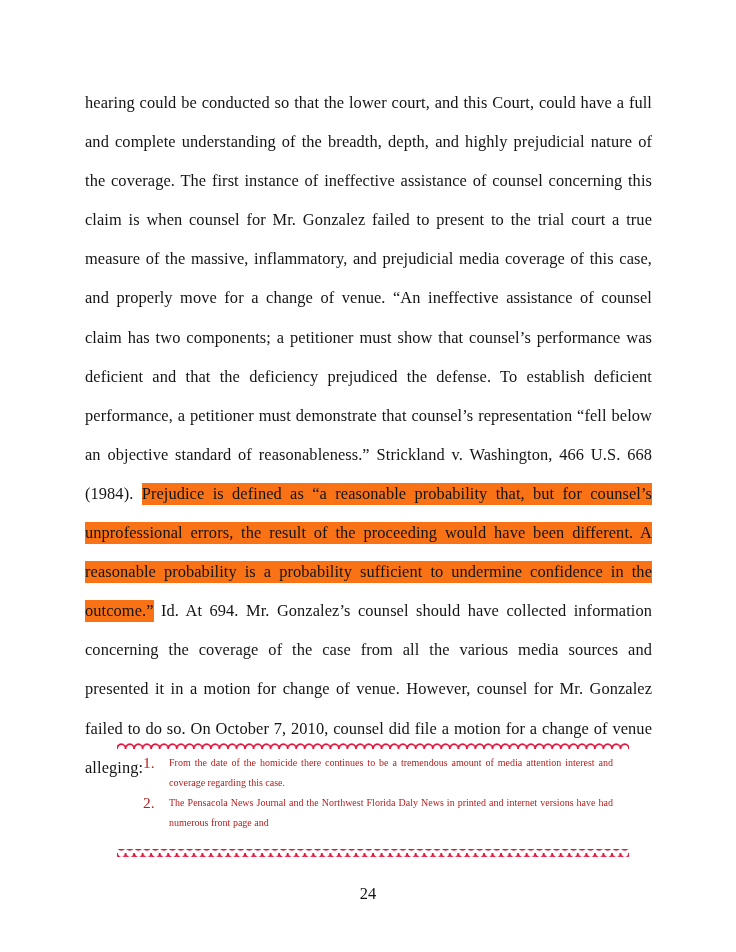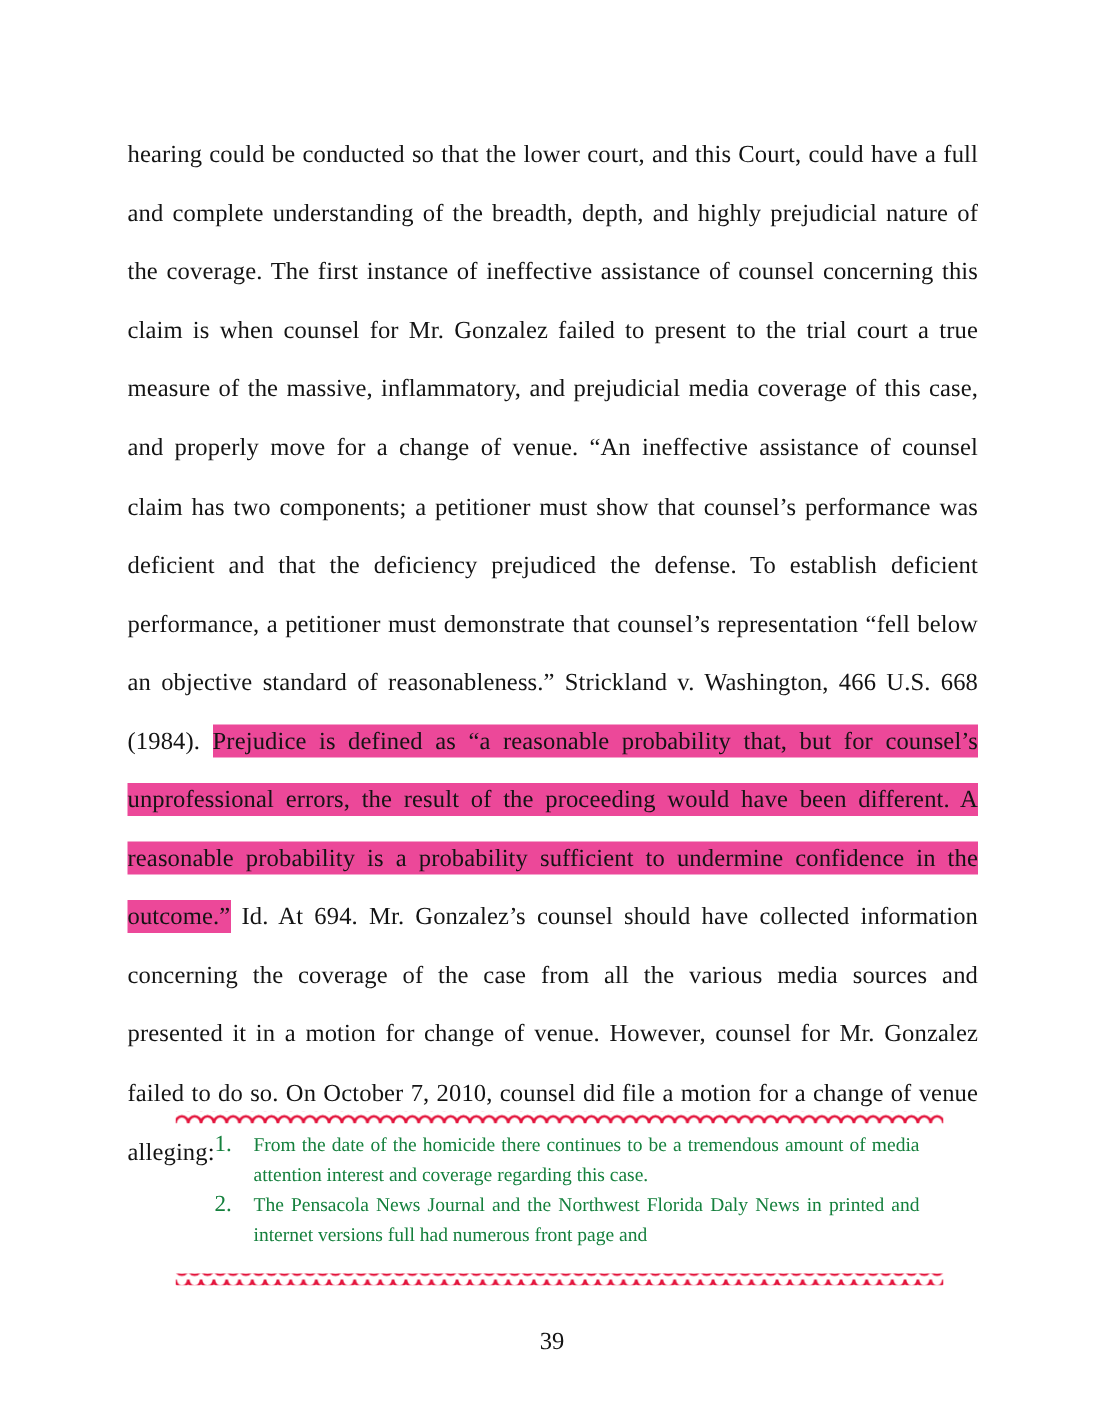--- a/index.html
+++ b/index.html
@@ -45,21 +45,21 @@
     color: #141414;
   }
   p.para:last-child { text-align: justify; }
 
   
   p.para { text-align-last: left; }
 
   .ital { }
 
   .hl {
-    background-color: #ec4899;
+    background-color: #f97316;
     box-decoration-break: clone;
     -webkit-box-decoration-break: clone;
     padding: 1px 0 2px 0;
   }
 
   
   .callout-wrap {
     position: absolute;
     left: 117px;
     top: 741px;
@@ -86,25 +86,25 @@
   ol.claims {
     margin: 0;
     padding: 0;
     list-style: none;
     counter-reset: claimno;
   }
   ol.claims > li {
     counter-increment: claimno;
     position: relative;
     padding-left: 36px;
-    font-size: 13px;
+    font-size: 10px;
     line-height: 19.6px;
     text-align: justify;
     text-align-last: left;
-    color: #15803d;
+    color: #b91c1c;
     margin: 0 0 1px 0;
   }
   ol.claims > li::before {
     content: counter(claimno) ".";
     position: absolute;
     left: 10px;
     top: 0;
     width: 22px;
     text-align: left;
     font-size: 15.4px;
@@ -149,20 +149,20 @@
         </pattern>
       </defs>
       <rect x="0" y="0" width="512" height="8" fill="url(#scallop-h)"></rect>
       <rect x="0" y="108" width="512" height="8" fill="url(#scallop-h-b)"></rect>
       <rect x="0" y="4" width="8" height="108" fill="url(#scallop-v)"></rect>
       <rect x="504" y="4" width="8" height="108" fill="url(#scallop-v-r)"></rect>
     </svg>
     <div class="callout-inner">
       <ol class="claims">
         <li>From the date of the homicide there continues to be a tremendous amount of media attention interest and coverage regarding this case.</li>
-        <li>The Pensacola News Journal and the Northwest Florida Daly News in printed and internet versions full had numerous front page and</li>
+        <li>The Pensacola News Journal and the Northwest Florida Daly News in printed and internet versions have had numerous front page and</li>
       </ol>
     </div>
   </div>
 
-  <div class="folio">39</div>
+  <div class="folio">24</div>
 
 </div>
 
 </body></html>

